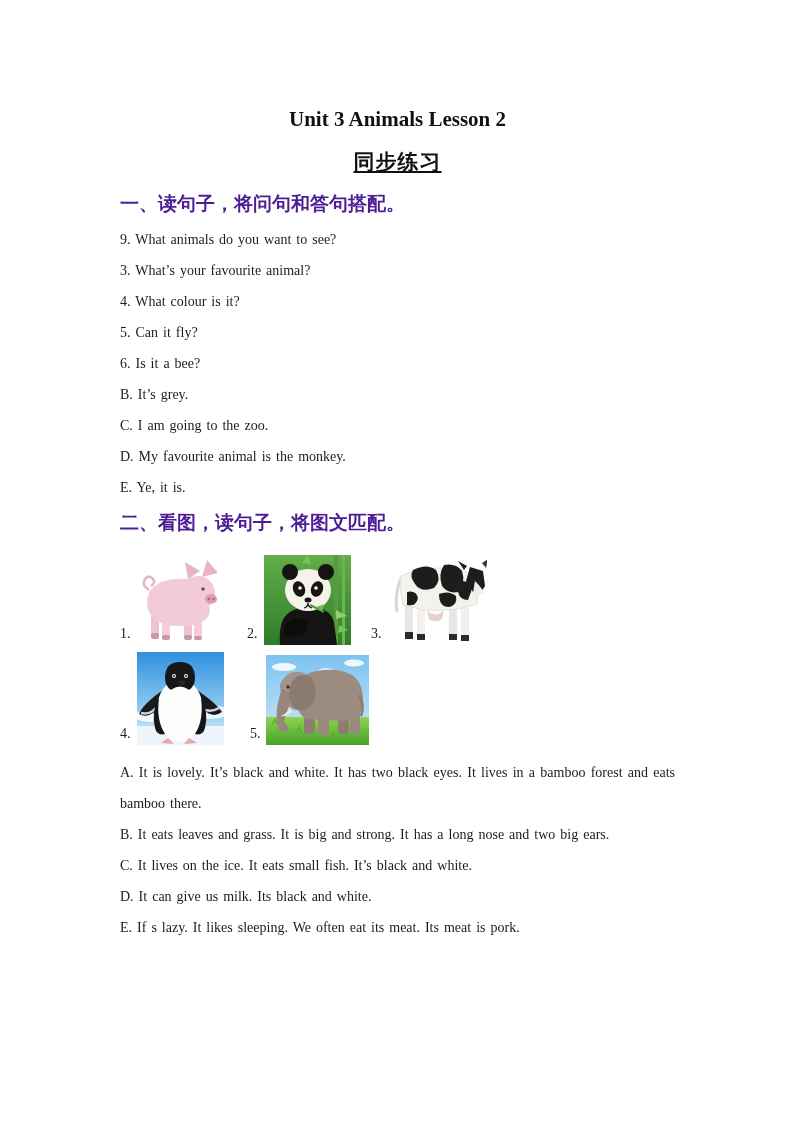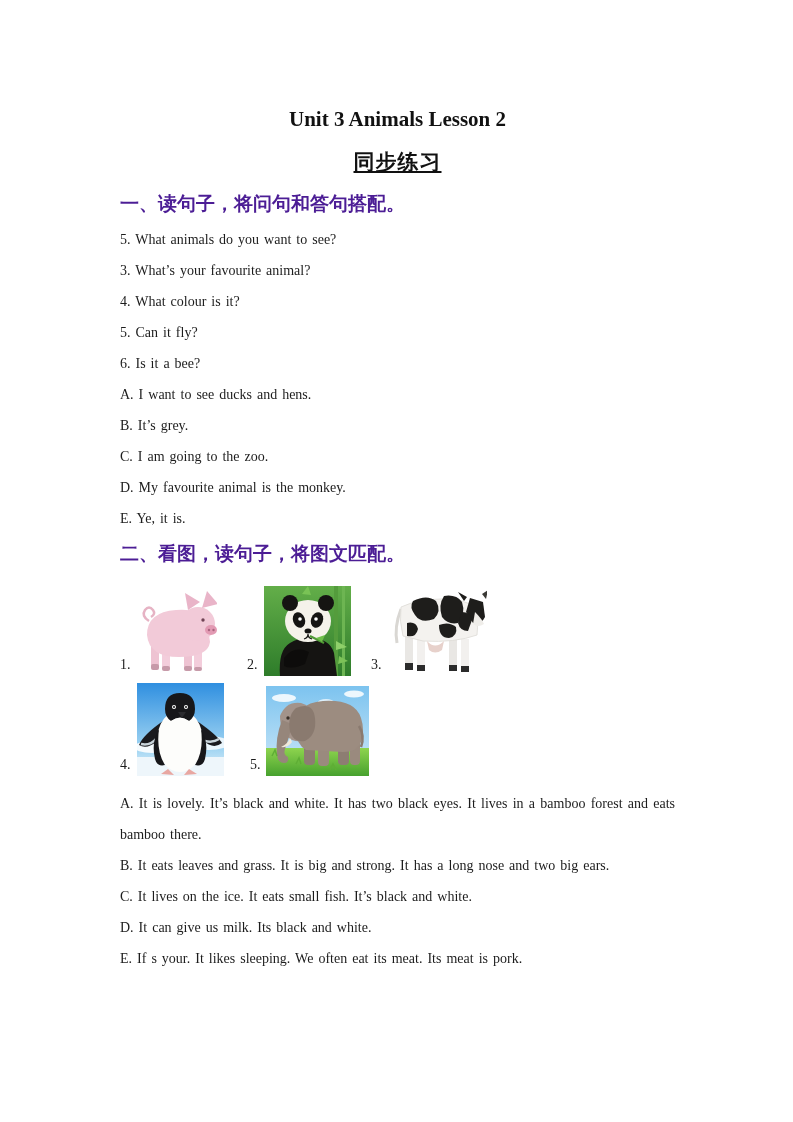--- a/index.html
+++ b/index.html
@@ -75,26 +75,25 @@
 
 <div class="page">
   <div class="content">
 
     <h1 class="doc-title">Unit 3 Animals Lesson 2</h1>
     <h2 class="doc-subtitle">同步练习</h2>
 
     <div class="sec-heading">一、读句子，将问句和答句搭配。</div>
 
     <div class="qa-list">
-      <p class="line">5. What animals do you want to see?</p>
+      <p class="line">9. What animals do you want to see?</p>
       <p class="line">3. What’s your favourite animal?</p>
       <p class="line">4. What colour is it?</p>
       <p class="line">5. Can it fly?</p>
       <p class="line">6. Is it a bee?</p>
-      <p class="line">A. I want to see ducks and hens.</p>
       <p class="line">B. It’s grey.</p>
       <p class="line">C. I am going to the zoo.</p>
       <p class="line">D. My favourite animal is the monkey.</p>
       <p class="line">E. Ye, it is.</p>
     </div>
 
     <div class="sec-heading second">二、看图，读句子，将图文匹配。</div>
 
     <div class="img-row first">
       <span class="img-num">1.</span>
@@ -241,17 +240,17 @@
           <path d="M6 70 l3 -6 l2 6 M30 78 l3 -6 l2 6 M64 84 l3 -6 l3 6" stroke="#5fae35" stroke-width="1.5" fill="none"></path>
         </svg>
       </span>
     </div>
 
     <div class="sentences">
       <p class="line justify">A. It is lovely. It’s black and white. It has two black eyes. It lives in a bamboo forest and eats bamboo there.</p>
       <p class="line">B. It eats leaves and grass. It is big and strong. It has a long nose and two big ears.</p>
       <p class="line">C. It lives on the ice. It eats small fish. It’s black and white.</p>
       <p class="line">D. It can give us milk. Its black and white.</p>
-      <p class="line">E. If s your. It likes sleeping. We often eat its meat. Its meat is pork.</p>
+      <p class="line">E. If s lazy. It likes sleeping. We often eat its meat. Its meat is pork.</p>
     </div>
 
   </div>
 </div>
 
 </body></html>

